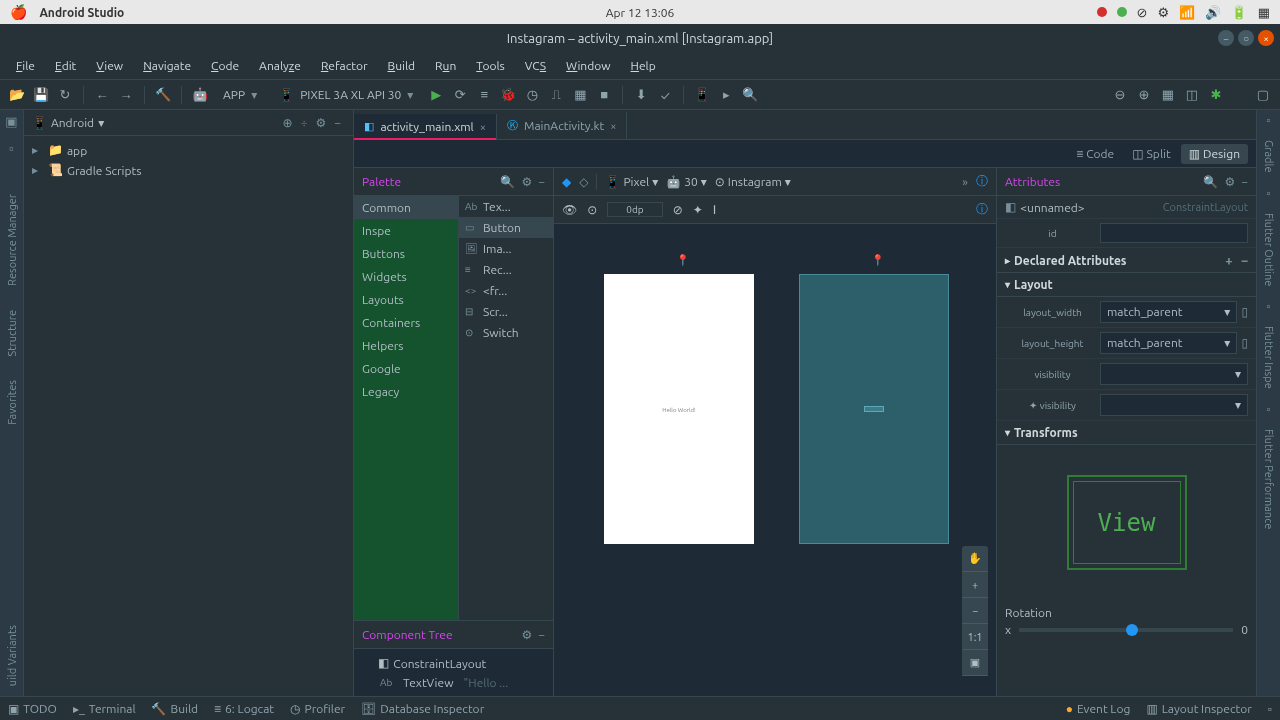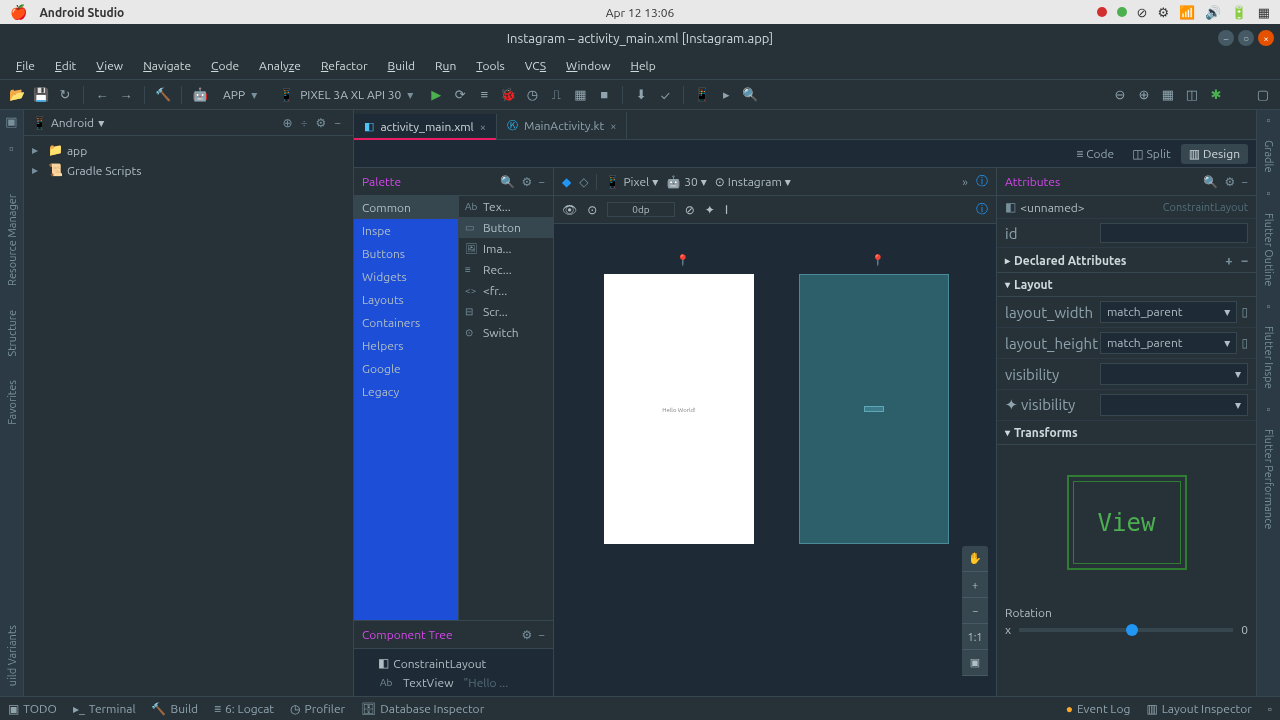--- a/index.html
+++ b/index.html
@@ -67,21 +67,21 @@
 
 
 .design-container { flex: 1; display: flex; }
 
 
 .palette-panel { width: 200px; border-right: 1px solid #37474f; display: flex; flex-direction: column; }
 .panel-header { height: 28px; display: flex; align-items: center; padding: 0 8px; border-bottom: 1px solid #37474f; background: #263238; }
 .panel-header .ptitle { flex: 1; color: #d946ef; }
 .panel-header .picon { margin-left: 6px; color: #78909c; font-size: 12px; }
 .palette-body { flex: 1; display: flex; }
-.palette-cats { width: 105px; border-right: 1px solid #37474f; background: #1d4ed8; }
+.palette-cats { width: 105px; border-right: 1px solid #37474f; background: #14532d; }
 .pcat { padding: 5px 8px; color: #b0bec5; cursor: pointer; }
 .pcat.active { background: #37474f; }
 .palette-items { flex: 1; background: #263238; }
 .pitem { padding: 4px 6px; display: flex; align-items: center; gap: 4px; color: #b0bec5; }
 .pitem .pic { width: 14px; font-size: 10px; color: #78909c; }
 .pitem.sel { background: #37474f; }
 
 
 .component-tree-panel { border-top: 1px solid #37474f; }
 .ctree-body { padding: 4px 8px; background: #1e2a35; }
@@ -98,21 +98,21 @@
 .device.design .hello { font-size: 6px; color: #888; }
 .device.blueprint { left: 245px; top: 50px; width: 150px; height: 270px; background: #2d5f6b; border: 1px solid #4a8a99; display: flex; align-items: center; justify-content: center; }
 .device.blueprint .bp-item { width: 20px; height: 6px; background: #3d7a8a; border: 1px solid #5fa8b8; }
 .pin { position: absolute; color: #78909c; font-size: 11px; }
 .zoom-controls { position: absolute; right: 8px; bottom: 20px; width: 26px; background: #37474f; border-radius: 3px; display: flex; flex-direction: column; }
 .zoom-controls div { height: 26px; display: flex; align-items: center; justify-content: center; color: #b0bec5; border-bottom: 1px solid #455a64; font-size: 11px; }
 
 
 .attributes-panel { width: 260px; border-left: 1px solid #37474f; background: #263238; display: flex; flex-direction: column; }
 .attr-row { display: flex; align-items: center; padding: 4px 8px; border-bottom: 1px solid #2b3a44; }
-.attr-row .alabel { width: 95px; color: #90a4ae; font-size: 15px; }
+.attr-row .alabel { width: 95px; color: #90a4ae; font-size: 10px; text-align: center; }
 .attr-row .avalue { flex: 1; }
 .attr-input { background: #1e2a35; border: 1px solid #37474f; color: #b0bec5; padding: 3px 6px; width: 100%; font-size: 11px; }
 .attr-select { display: flex; align-items: flex-start; justify-content: space-between; background: #1e2a35; border: 1px solid #37474f; padding: 3px 6px; }
 .section-header { display: flex; align-items: center; padding: 5px 8px; color: #cfd8dc; font-weight: 600; border-bottom: 1px solid #37474f; }
 .section-header .arrow { margin-right: 4px; font-size: 10px; }
 .section-header .aicons { margin-left: auto; display: flex; gap: 8px; color: #78909c; font-size: 13px; }
 .view-preview { display: flex; justify-content: center; padding: 30px 0; }
 .view-box { width: 120px; height: 95px; border: 2px solid #2e7d32; display: flex; align-items: center; justify-content: center; color: #4caf50; font-size: 24px; font-family: monospace; position: relative; }
 .view-box::before { content: ""; position: absolute; inset: 4px; border: 1px solid #2e7d32; }
 .rotation-row { padding: 6px 8px; }
@@ -334,21 +334,21 @@
           <span class="ctdrop">📱 <span>Pixel</span> ▾</span>
           <span class="ctdrop">🤖 <span>30</span> ▾</span>
           <span class="ctdrop">⊙ <span>Instagram</span> ▾</span>
           <span style="flex:1"></span>
           <span class="cticon">»</span>
           <span class="cticon" style="color:#2196f3">ⓘ</span>
         </div>
         <div class="canvas-toolbar2">
           <span class="cticon">👁</span>
           <span class="cticon">⊙</span>
-          <span style="border:1px solid #37474f;padding:1px 24px;font-size:10px">0dp</span>
+          <span style="border:1px solid #37474f;padding:1px 18px;font-size:10px">0dp</span>
           <span class="cticon">⊘</span>
           <span class="cticon">✦</span>
           <span class="cticon">Ⅰ</span>
           <span style="flex:1"></span>
           <span class="cticon" style="color:#2196f3">ⓘ</span>
         </div>
         <div class="canvas-surface">
           <span class="pin" style="left:122px;top:30px">📍</span>
           <span class="pin" style="left:317px;top:30px">📍</span>
           <div class="device design">

